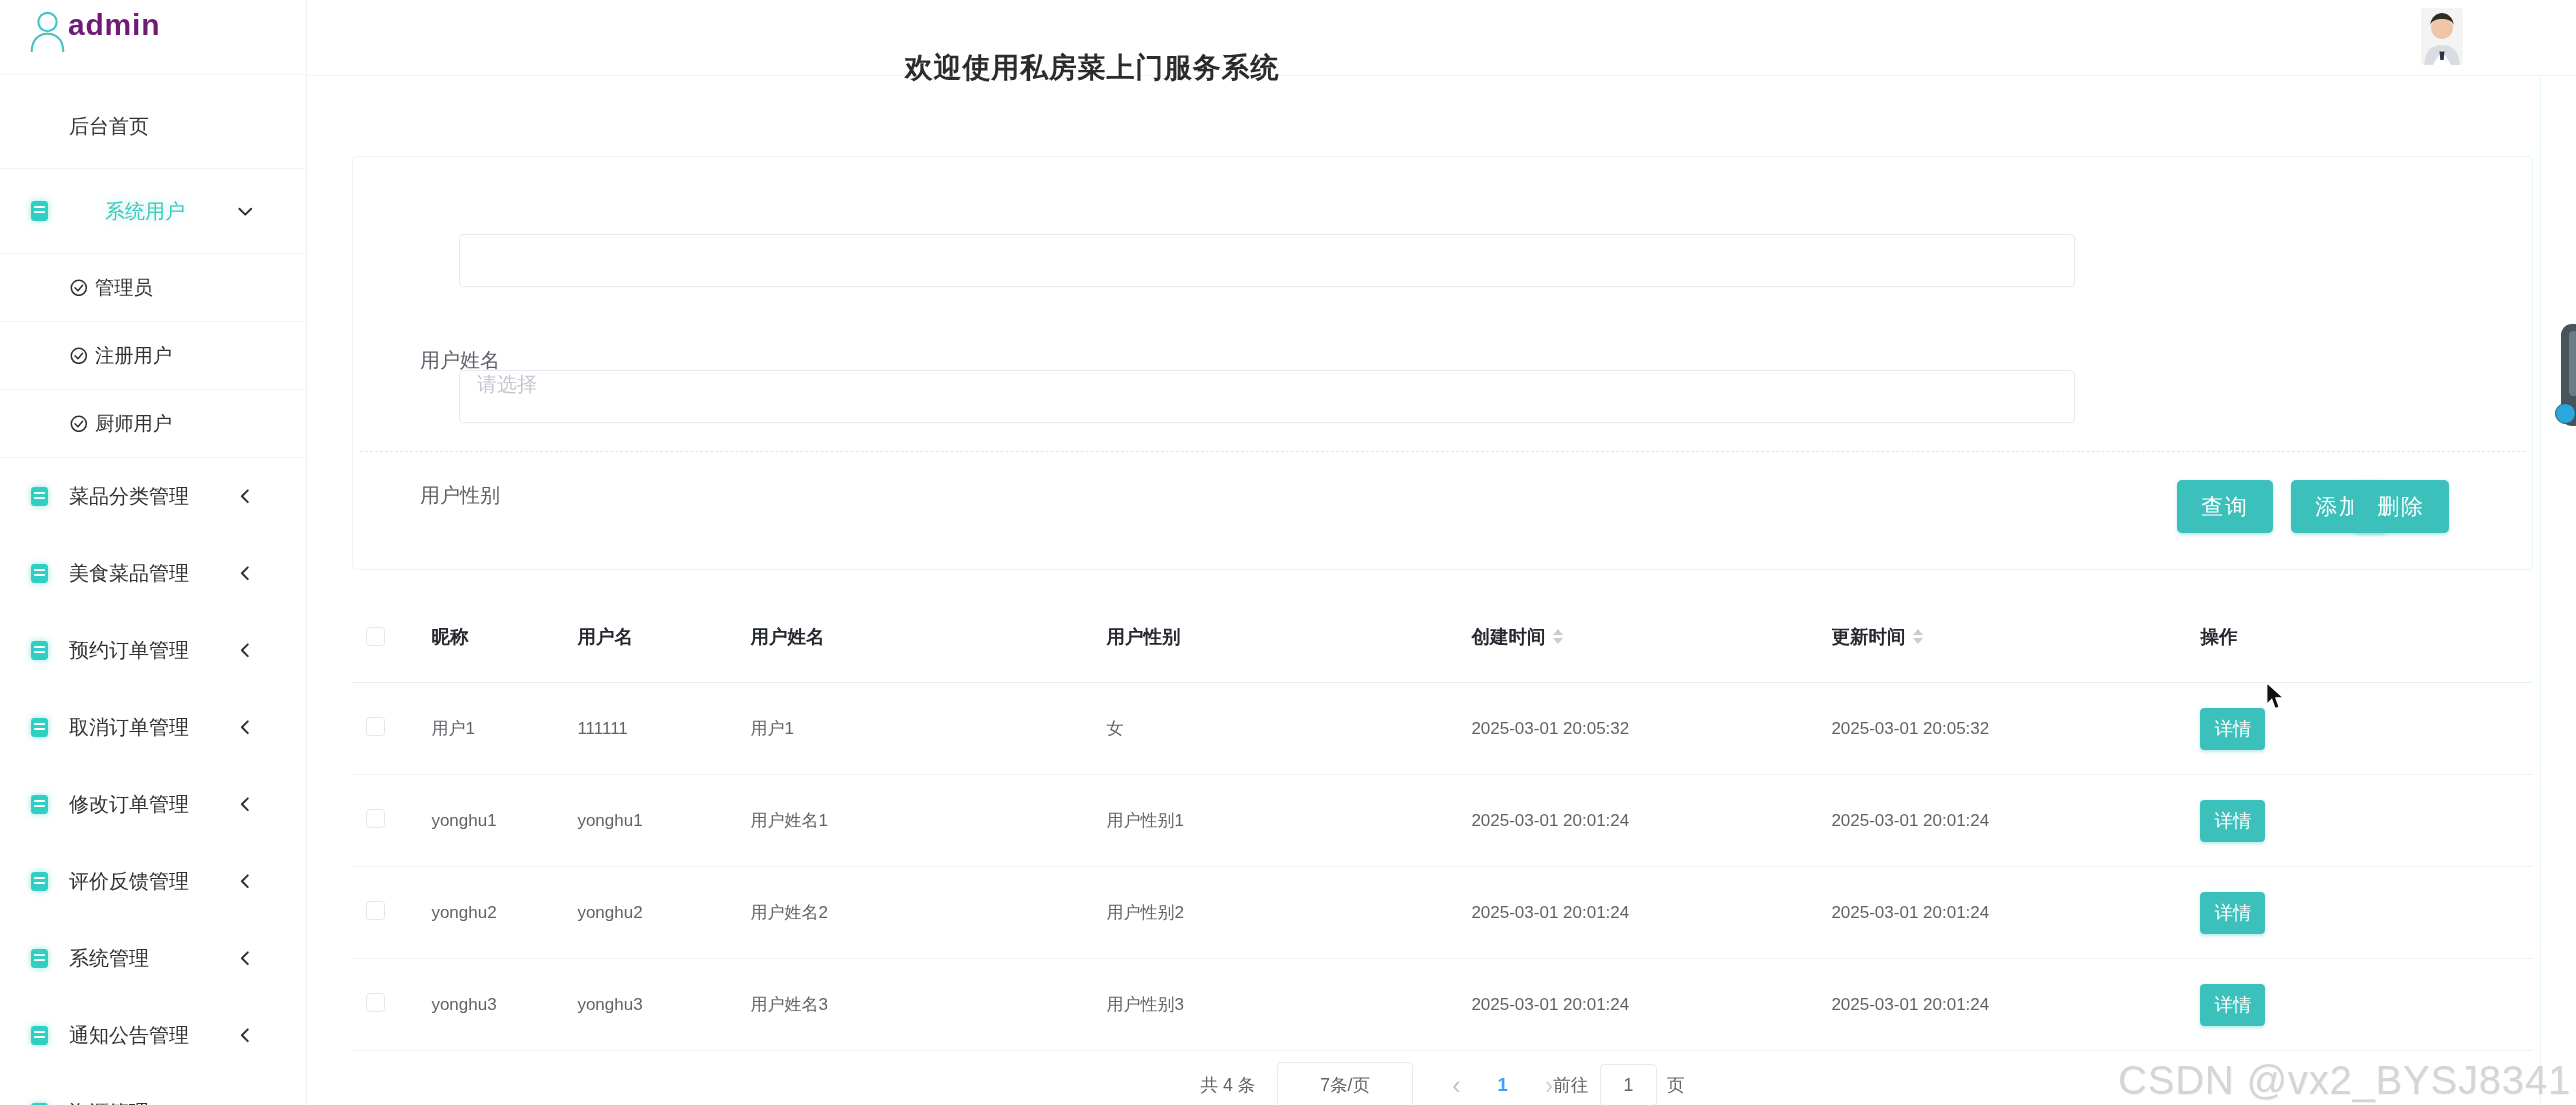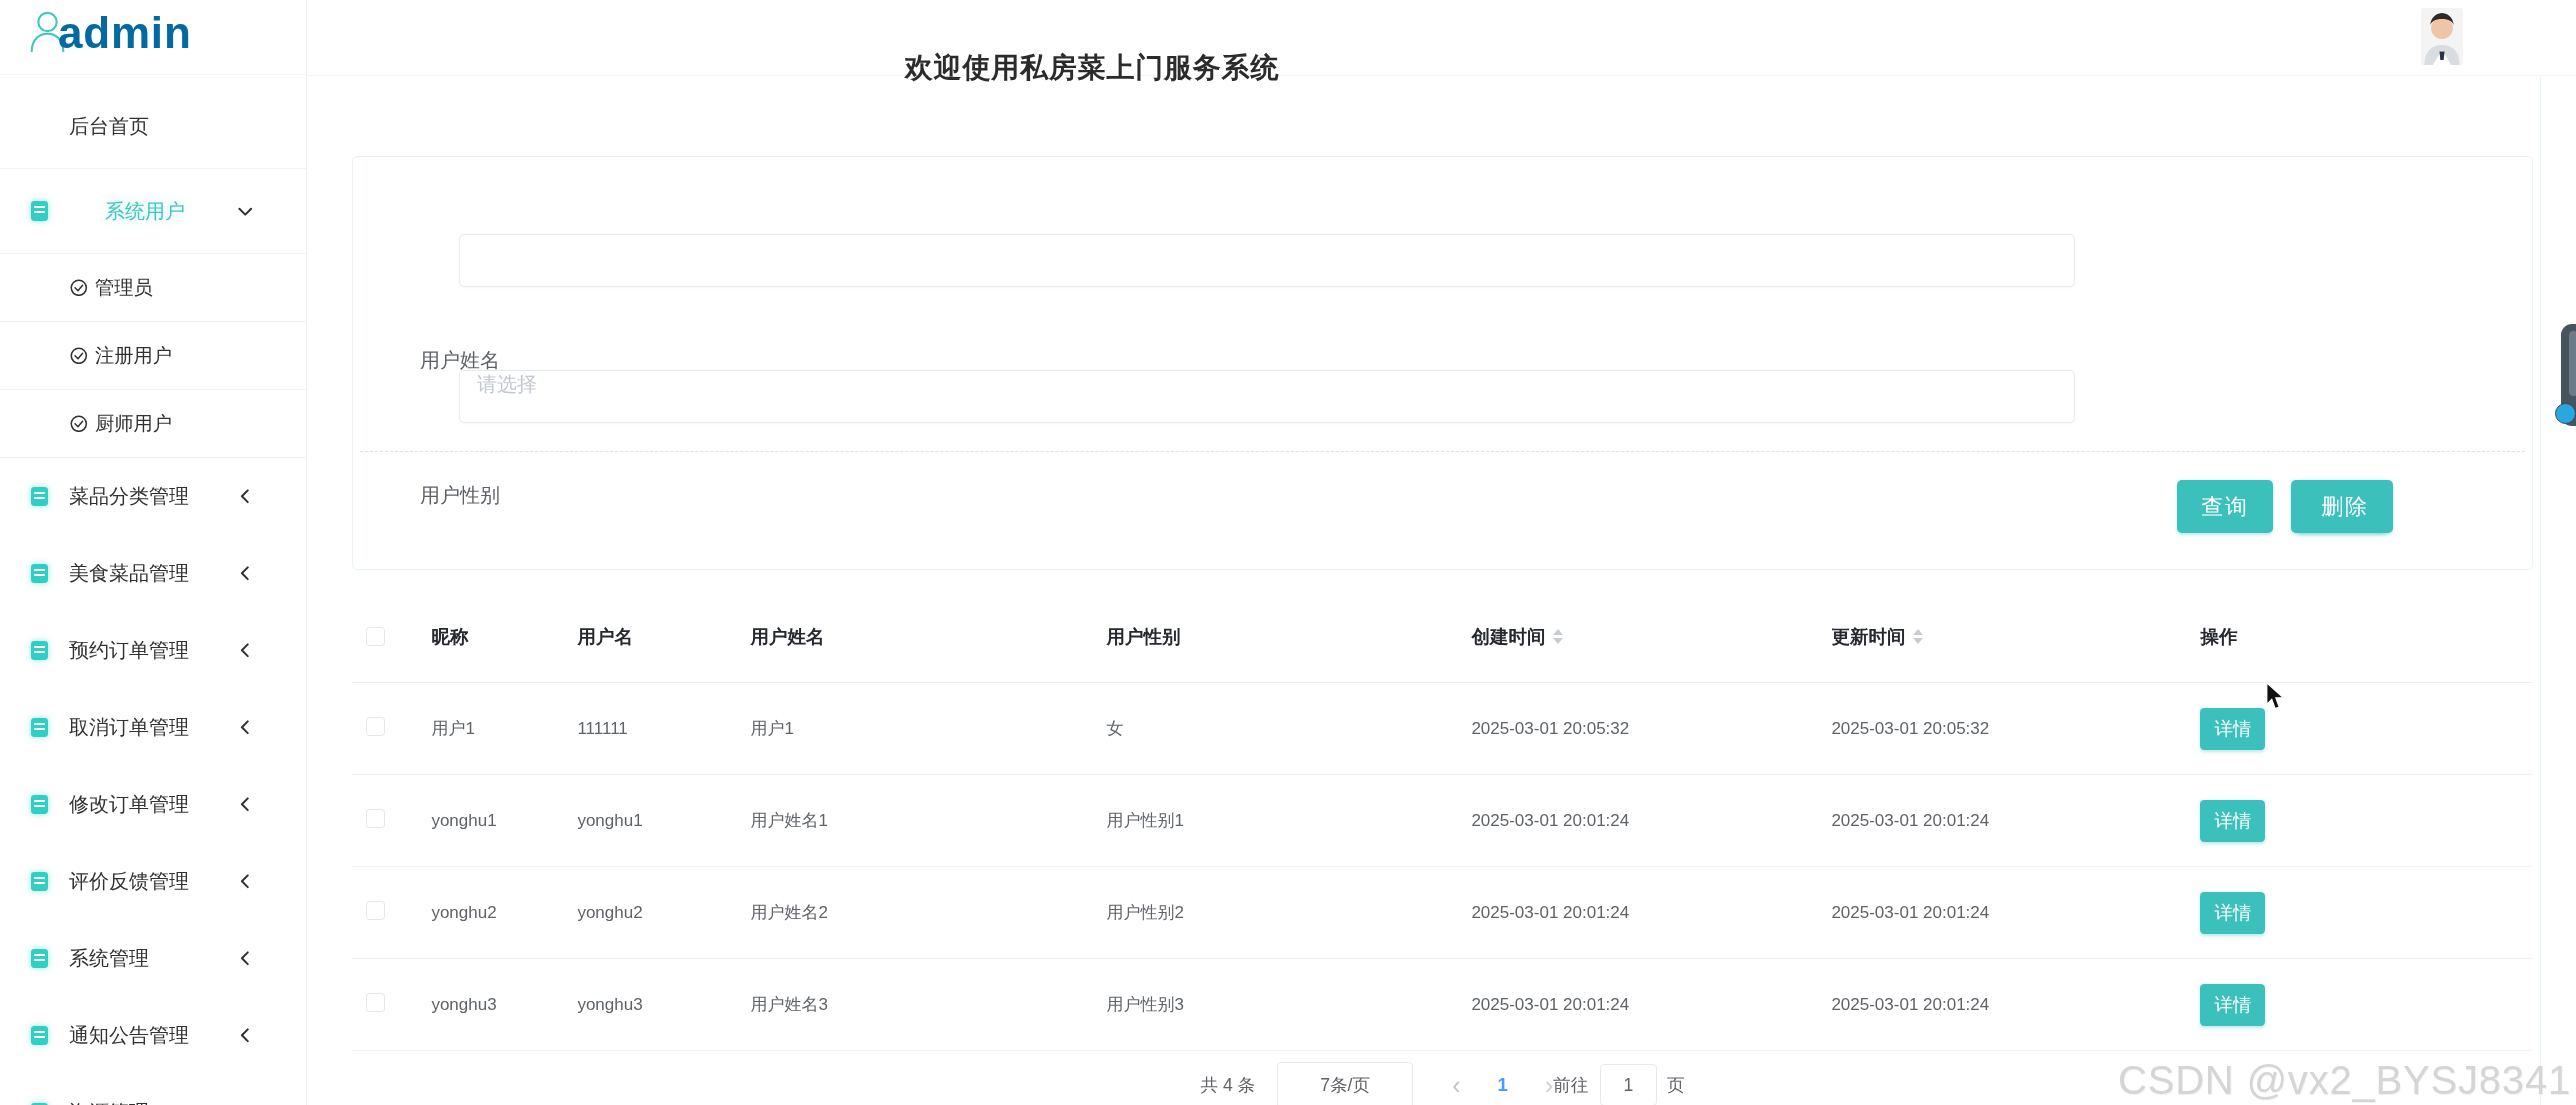--- a/index.html
+++ b/index.html
@@ -4,21 +4,21 @@
 <style>
   html,body{margin:0;padding:0;background:#fff;}
   .screen{position:relative;width:2576px;height:1106px;overflow:hidden;background:#fff;
           font-family:"Liberation Sans","DejaVu Sans",sans-serif;color:#303133;}
 
   
   .sidebar{position:absolute;left:0;top:0;width:306px;height:1106px;background:#fff;
            border-right:0.8px solid #edf0f2;z-index:5;}
   .logo{position:absolute;left:0;top:0;width:100%;height:74px;border-bottom:0.8px solid #f3f5f6;}
   .logo svg{position:absolute;left:30px;top:10px;}
-  .logo-text{position:absolute;left:58px;top:8.4px;font-size:44px;font-weight:bold;color:#0369a1;letter-spacing:0.8px;}
+  .logo-text{position:absolute;left:68px;top:8.4px;font-size:30px;font-weight:bold;color:#701a75;letter-spacing:0.8px;}
   .menu{position:absolute;left:0;top:84px;right:0;}
   .menu-item,.submenu-item{position:relative;display:flex;align-items:center;cursor:pointer;}
   .menu-item{height:84px;}
   .mi-border{border-bottom:0.8px solid #f2f3f5;}
   .group-item{height:77px;}
   .menu-home{padding-left:69px;font-size:20px;color:#303133;}
   .menu-item .doc-icon{position:absolute;left:31px;}
   .mi-label{position:absolute;left:69px;font-size:20px;color:#303133;}
   .menu-item.active .mi-label{color:#3ec6c0;text-shadow:0 0 11.7px rgba(62,198,192,.35);margin-left:36px;}
   .chev{position:absolute;right:52px;}
@@ -50,21 +50,21 @@
   .select-box{position:absolute;left:106px;top:213px;width:1616px;height:53px;border:0.8px solid #e6e9ee;
               border-radius:5px;box-sizing:border-box;display:flex;padding:0 17px;cursor:pointer;
               box-shadow:0 0.8px 2.5px rgba(0,0,0,.03);}
   .placeholder{font-size:20px;color:#c3c8d0;}
   .dashed-sep{position:absolute;left:6.7px;right:6.7px;top:294px;border-top:1.7px dashed #e3e3dc;}
   .btn{position:absolute;top:323px;width:96px;height:53px;background:#3cc0bc;color:#fff;font-size:22px;
        border:none;border-radius:5px;cursor:pointer;font-family:inherit;letter-spacing:1.7px;
        box-shadow:0 1.7px 3.4px rgba(60,192,188,.35);}
   .btn-query{left:1824px;}
   .btn-add{left:1938px;}
-  .btn-del{left:1944px;}
+  .btn-del{left:2000px;}
 
   
   .table{position:absolute;left:352px;top:591px;width:2181px;}
   .trow{display:grid;grid-template-columns:71px 146px 173px 356px 365px 360px 369px 341px;
         align-items:center;height:91px;border-bottom:0.8px solid #f0f2f5;}
   .thead{font-weight:bold;font-size:18.5px;color:#25282e;border-bottom:0.8px solid #ebeef5;font-family:Liberation Serif, serif;}
   .cell{padding-left:8.4px;font-size:17px;color:#5f6368;white-space:nowrap;}
   .thead .cell{font-size:18.5px;color:#25282e;display:flex;align-items:center;}
   .c-check{padding-left:14.3px;}
   .checkbox{display:inline-block;width:17px;height:17px;border:0.8px solid #e3e6ea;border-radius:3.4px;background:#fff;cursor:pointer;}

